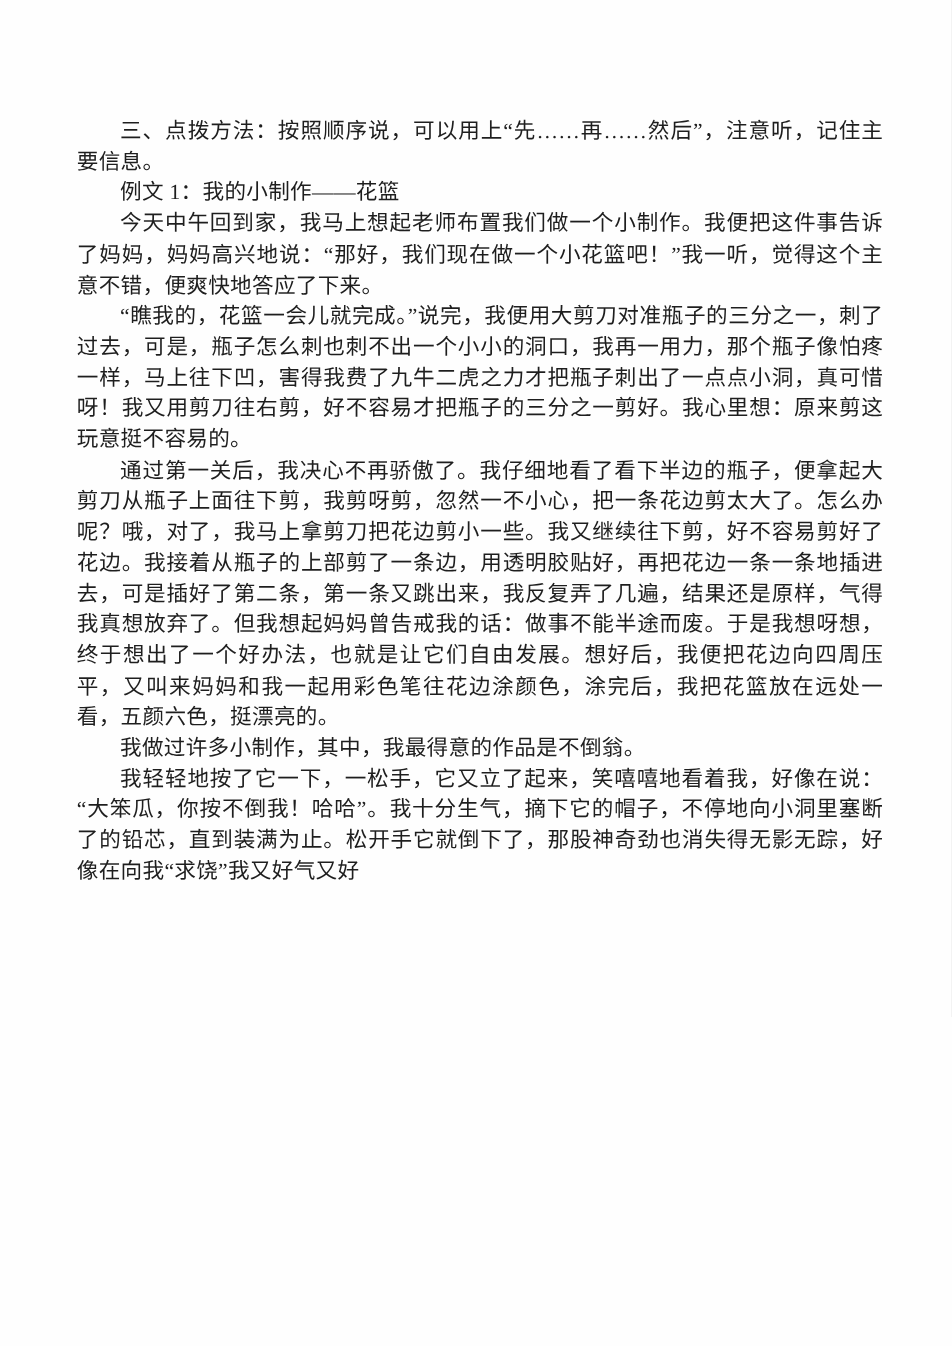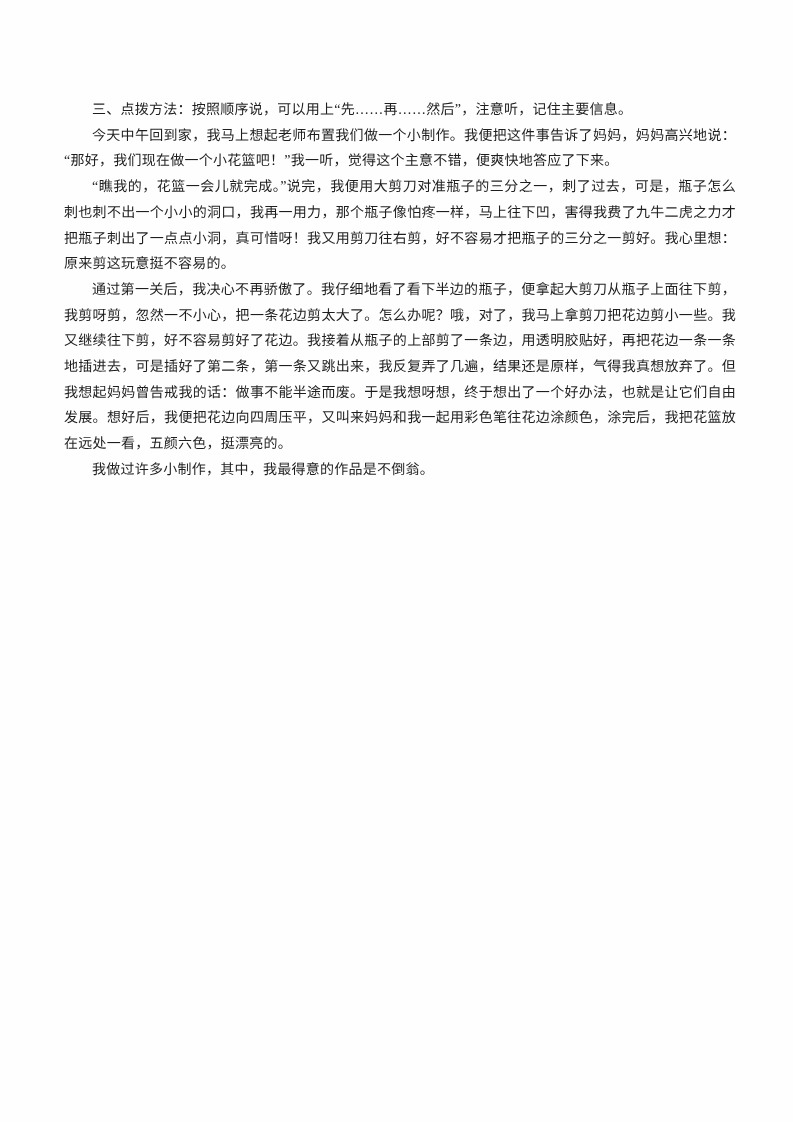--- a/index.html
+++ b/index.html
@@ -17,33 +17,35 @@
     padding: 97px 57px 0 64px;
     overflow: hidden;
   }
   .doc-body {
     width: 672px;
   }
   .para {
     margin: 0;
     padding: 0;
     font-family: "Liberation Serif", "DejaVu Serif", serif;
-    font-size: 14px;
+    font-size: 18px;
     line-height: 25.7px;
     color: #1e1e1e;
     letter-spacing: 0.25px;
     text-align: justify;
     text-indent: 2em;
     word-break: break-all;
   }
 </style>
 </head>
 <body>
 
 <div class="page">
   <div class="doc-body">
     <p class="para">三、点拨方法：按照顺序说，可以用上“先……再……然后”，注意听，记住主要信息。</p>
+    <p class="para">例文 1：我的小制作——花篮</p>
     <p class="para">今天中午回到家，我马上想起老师布置我们做一个小制作。我便把这件事告诉了妈妈，妈妈高兴地说：“那好，我们现在做一个小花篮吧！”我一听，觉得这个主意不错，便爽快地答应了下来。</p>
     <p class="para">“瞧我的，花篮一会儿就完成。”说完，我便用大剪刀对准瓶子的三分之一，刺了过去，可是，瓶子怎么刺也刺不出一个小小的洞口，我再一用力，那个瓶子像怕疼一样，马上往下凹，害得我费了九牛二虎之力才把瓶子刺出了一点点小洞，真可惜呀！我又用剪刀往右剪，好不容易才把瓶子的三分之一剪好。我心里想：原来剪这玩意挺不容易的。</p>
     <p class="para">通过第一关后，我决心不再骄傲了。我仔细地看了看下半边的瓶子，便拿起大剪刀从瓶子上面往下剪，我剪呀剪，忽然一不小心，把一条花边剪太大了。怎么办呢？哦，对了，我马上拿剪刀把花边剪小一些。我又继续往下剪，好不容易剪好了花边。我接着从瓶子的上部剪了一条边，用透明胶贴好，再把花边一条一条地插进去，可是插好了第二条，第一条又跳出来，我反复弄了几遍，结果还是原样，气得我真想放弃了。但我想起妈妈曾告戒我的话：做事不能半途而废。于是我想呀想，终于想出了一个好办法，也就是让它们自由发展。想好后，我便把花边向四周压平，又叫来妈妈和我一起用彩色笔往花边涂颜色，涂完后，我把花篮放在远处一看，五颜六色，挺漂亮的。</p>
     <p class="para">我做过许多小制作，其中，我最得意的作品是不倒翁。</p>
+    <p class="para">我轻轻地按了它一下，一松手，它又立了起来，笑嘻嘻地看着我，好像在说：“大笨瓜，你按不倒我！哈哈”。我十分生气，摘下它的帽子，不停地向小洞里塞断了的铅芯，直到装满为止。松开手它就倒下了，那股神奇劲也消失得无影无踪，好像在向我“求饶”我又好气又好</p>
   </div>
 </div>
 
 </body></html>

